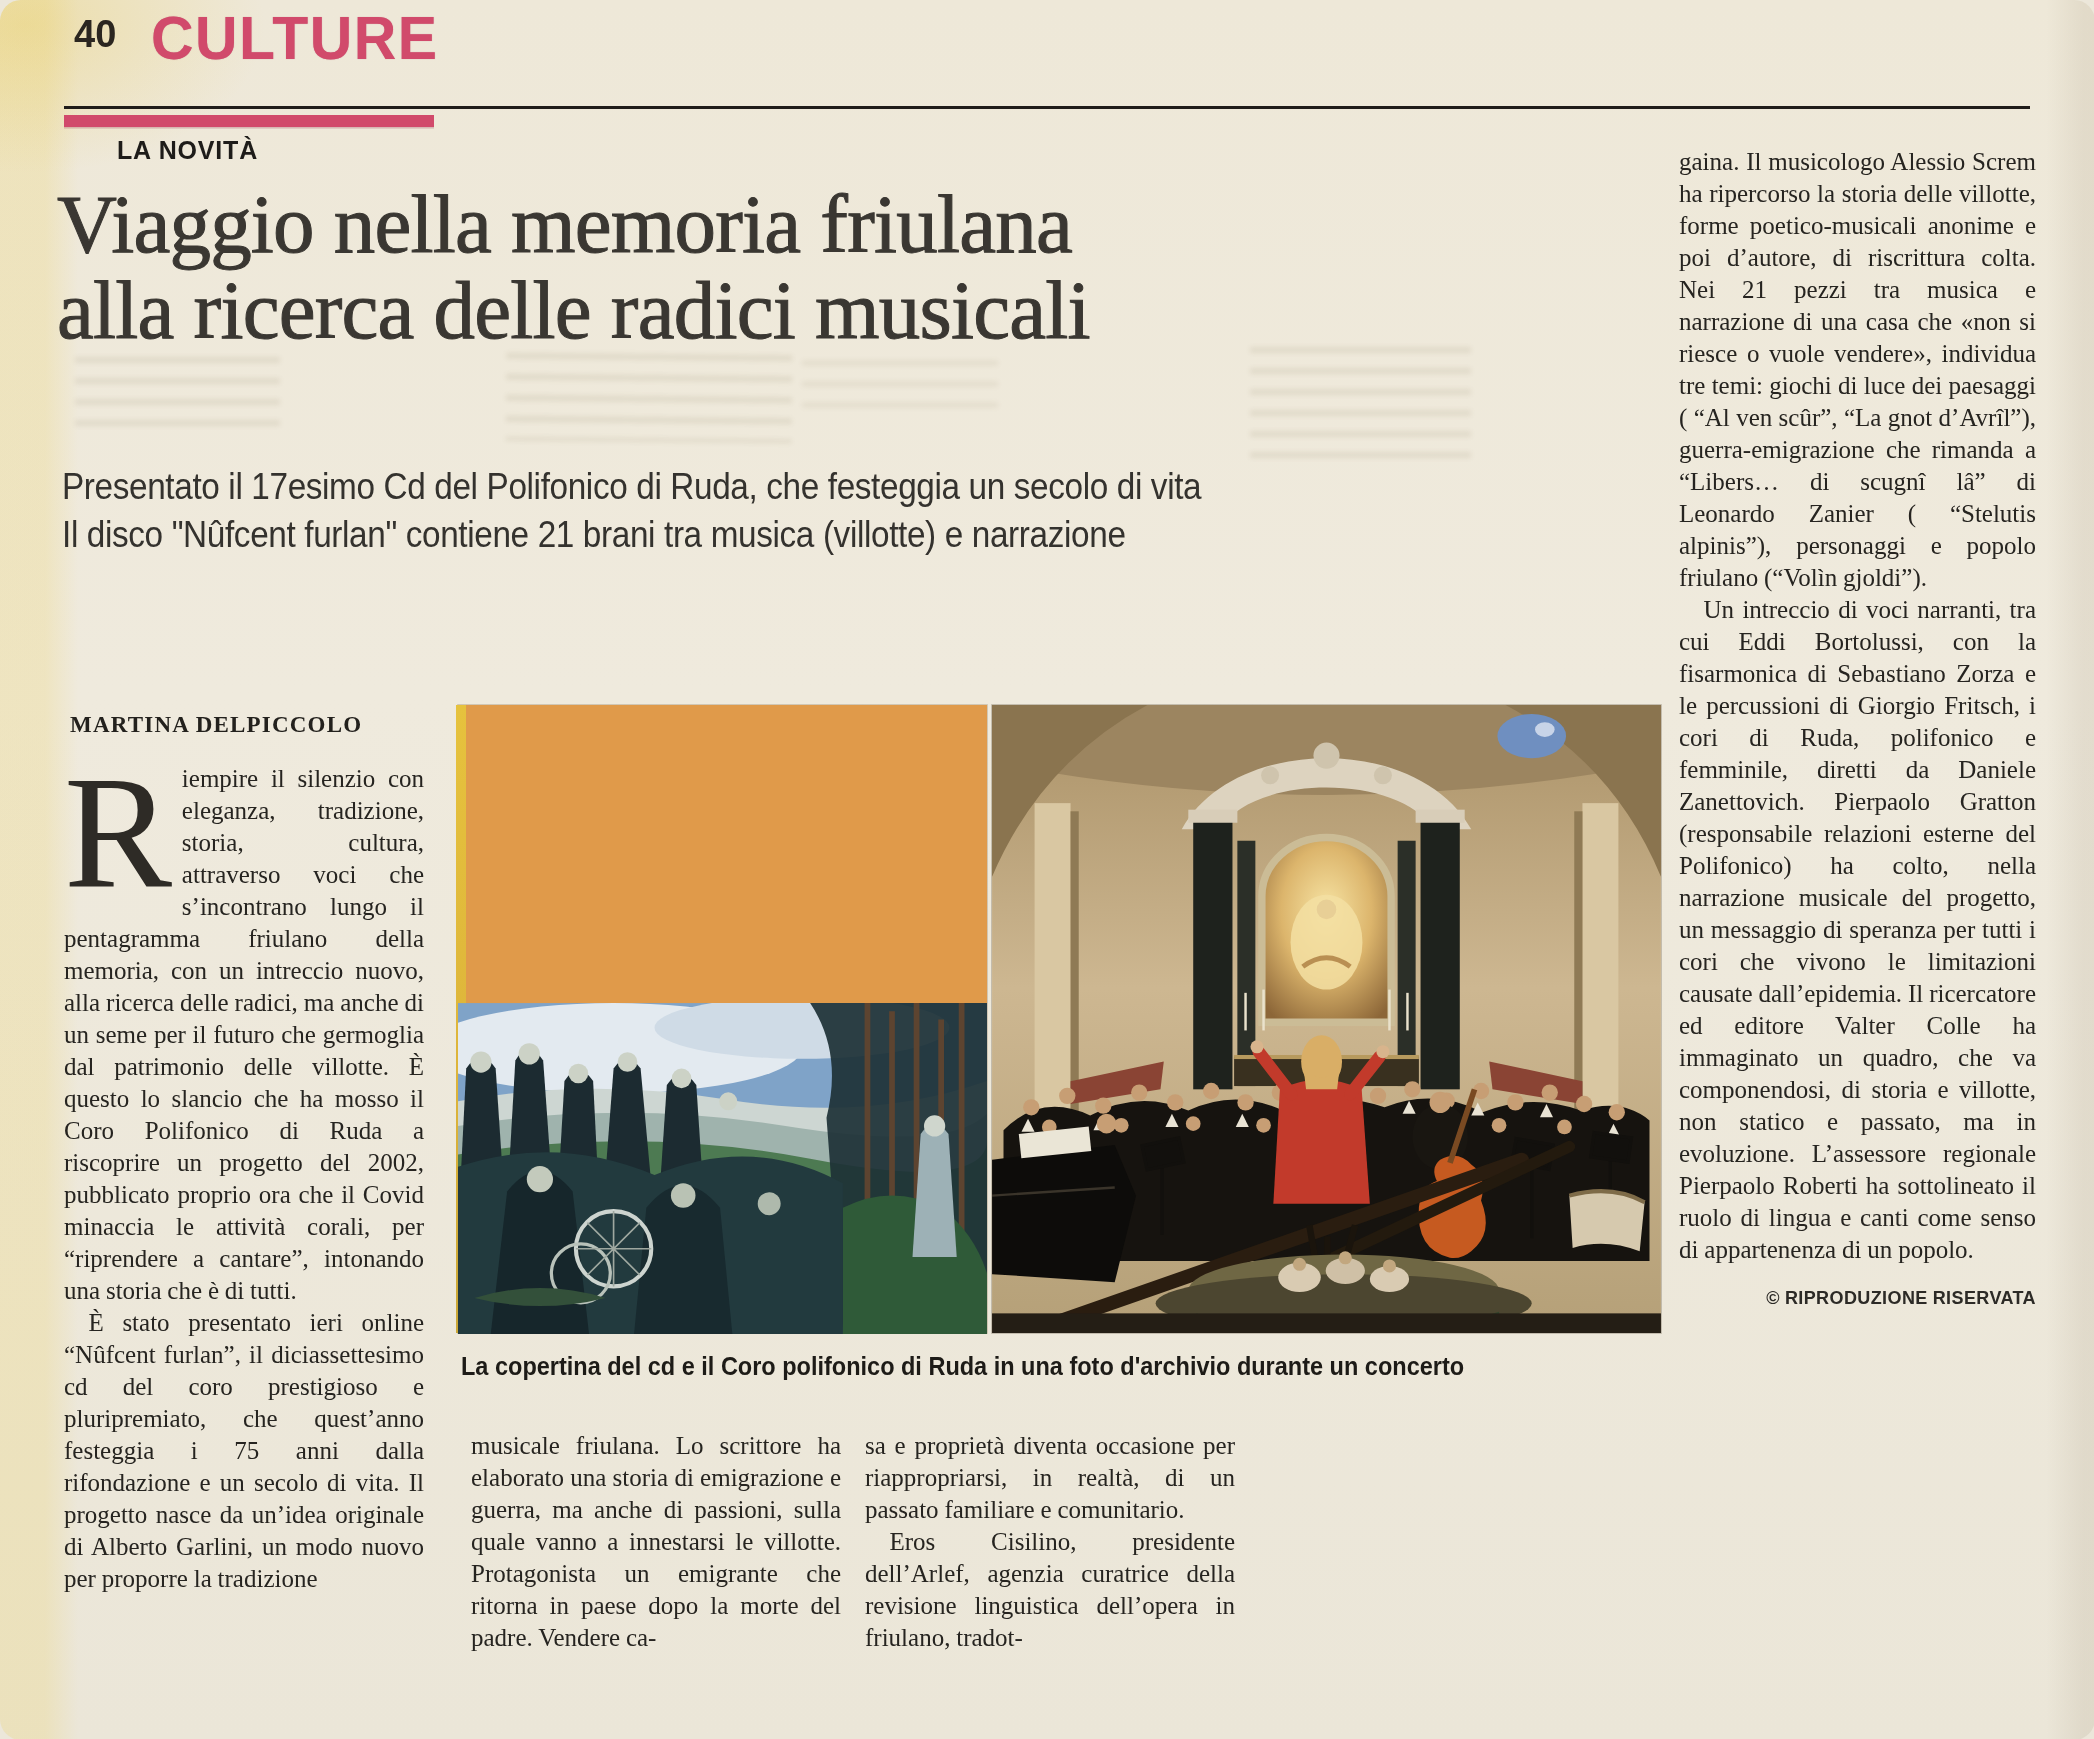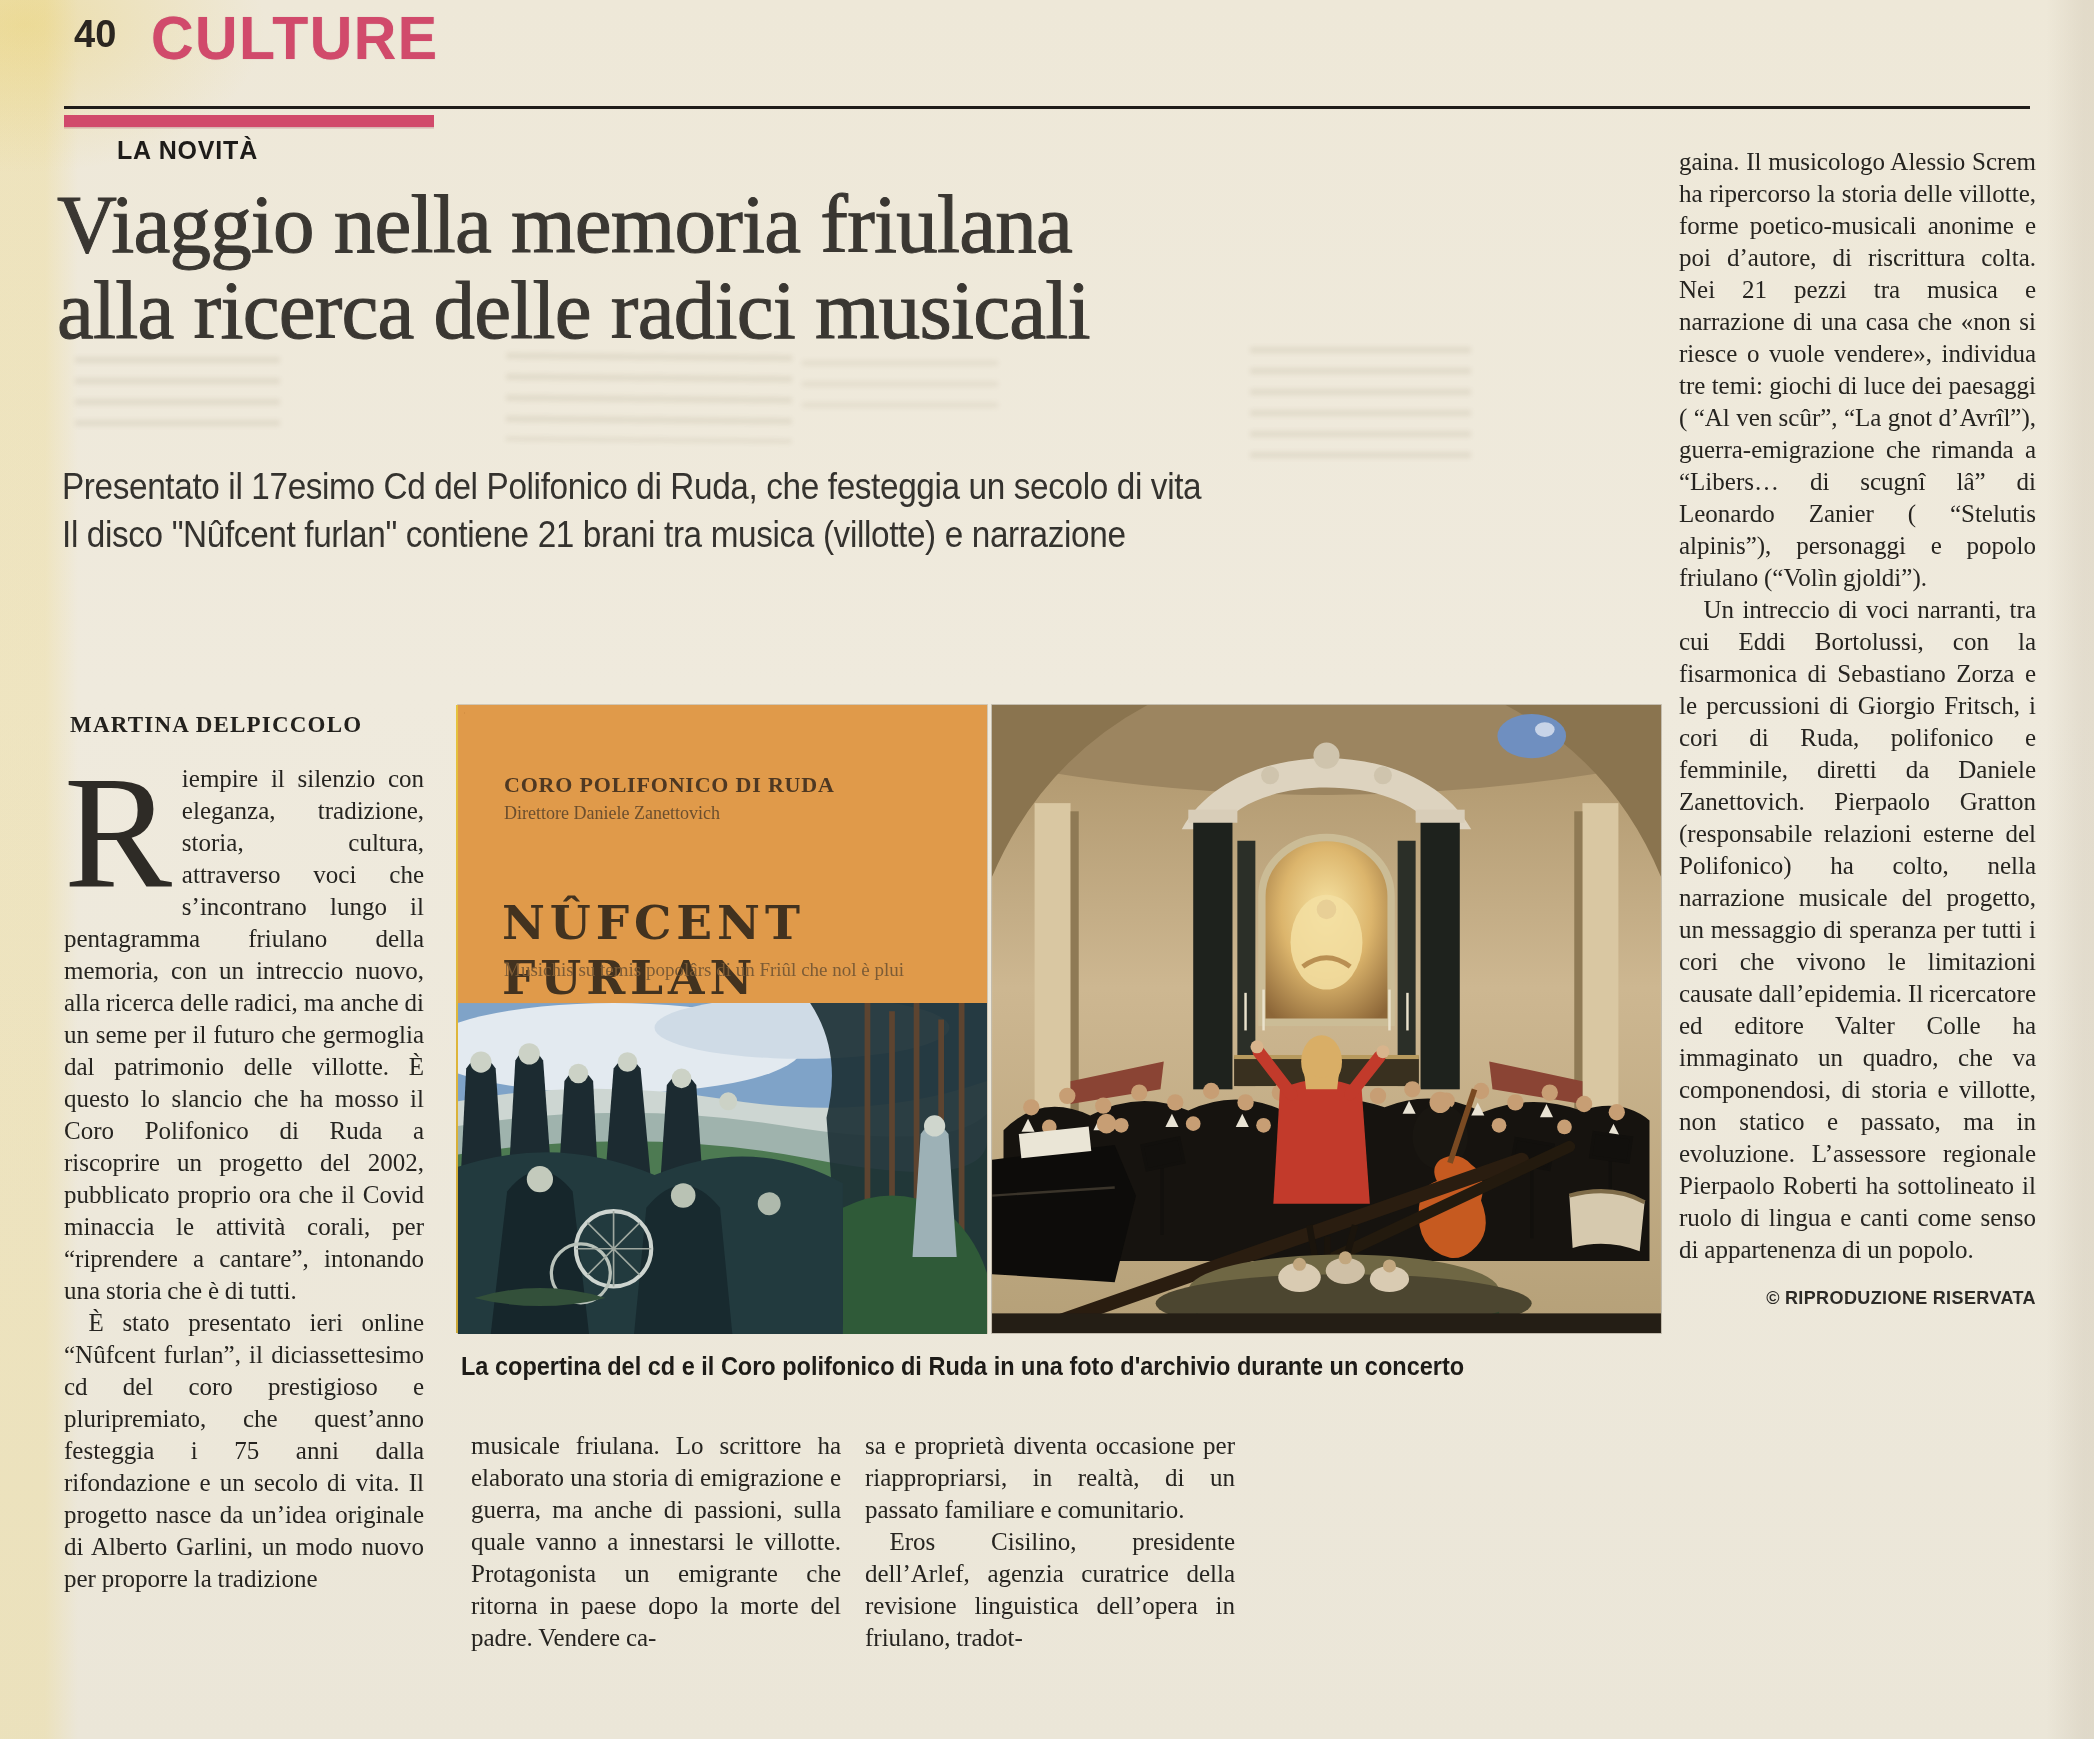--- a/index.html
+++ b/index.html
@@ -3,21 +3,21 @@
 <meta charset="utf-8">
 <style>
   html,body{margin:0;padding:0;}
   body{width:2095px;height:1740px;position:relative;overflow:hidden;
        background:#ece7da;font-family:"Liberation Serif",serif;color:#262420;}
   .page{position:absolute;inset:0;
     background:
       radial-gradient(344px 213px at 24.5px 24.5px, rgba(232,198,64,.30), rgba(232,198,64,0) 70%),
       linear-gradient(90deg, rgba(236,208,90,.22) 0 45px, rgba(236,208,90,0) 78px),
       linear-gradient(270deg, rgba(120,100,70,.10) 0 11.5px, rgba(120,100,70,0) 49px),
-      linear-gradient(0deg, #ebe6d8, #efeadd 60%, #eee8d8);}
+      linear-gradient(0deg, #ebe6d8, #efeadd 60%, #eee8d8); border-radius: 21px;}
   .abs{position:absolute;}
 
   
   .pageno{left:74px;top:13px;font-family:"Liberation Sans",sans-serif;font-weight:700;
           font-size:38px;color:#2b2620;}
   .section{left:151px;top:1.6px;font-family:"Liberation Sans",sans-serif;font-weight:700;
            font-size:62px;letter-spacing:1.6px;color:#d14a6b;transform:scaleX(.95);
            transform-origin:left top;text-shadow:0 0 0.8px rgba(160,30,70,.5);}
   .rule-top{left:64px;top:106px;width:1966px;height:3.3px;background:#201d1a;}
   .bar-pink{left:64px;top:115px;width:370px;height:12.3px;background:#d14a6b;
@@ -104,26 +104,20 @@
   </div>
   <div class="abs byline">MARTINA DELPICCOLO</div>
 
   <div class="abs bodycol col1">
     <p><span class="dropcap">R</span><span>iempire il silenzio con eleganza, tradizione, storia, cultura, attraverso voci che s’incontrano lungo il pentagramma friulano della memoria, con un intreccio nuovo, alla ricerca delle radici, ma anche di un seme per il futuro che germoglia dal patrimonio delle villotte. È questo lo slancio che ha mosso il Coro Polifonico di Ruda a riscoprire un progetto del 2002, pubblicato proprio ora che il Covid minaccia le attività corali, per “riprendere a cantare”, intonando una storia che è di tutti.</span></p>
     <p class="indent">È stato presentato ieri online “Nûfcent furlan”, il diciassettesimo cd del coro prestigioso e pluripremiato, che quest’anno festeggia i 75 anni dalla rifondazione e un secolo di vita. Il progetto nasce da un’idea originale di Alberto Garlini, un modo nuovo per proporre la tradizione</p>
   </div>
 
   <div class="abs cd">
     <div class="goldstrip"></div>
-    <div class="orange">
-      <div class="artist">CORO POLIFONICO DI RUDA</div>
-      <div class="director">Direttore Daniele Zanettovich</div>
-      <div class="title">NÛFCENT FURLAN</div>
-      <div class="subtitle">Musichis su temis popolârs di un Friûl che nol è plui</div>
-    </div>
     <svg width="529" height="331" viewBox="0 0 646 404">
       <rect width="646" height="404" fill="#7fa3c8"></rect>
       <ellipse cx="190" cy="55" rx="230" ry="55" fill="#e3eaf0"></ellipse>
       <ellipse cx="420" cy="30" rx="180" ry="38" fill="#cfdbe6"></ellipse>
       <path d="M0,120 Q160,90 330,118 T646,95 V404 H0 Z" fill="#cdd6d2"></path>
       <path d="M0,150 Q200,118 400,150 T646,135 V404 H0 Z" fill="#9fb3ad"></path>
       <path d="M0,185 Q220,150 430,190 T646,170 V404 H0 Z" fill="#4d7a52"></path>
 
       <path d="M430,0 Q470,60 450,140 L470,404 H646 V0 Z" fill="#1d3136" opacity=".92"></path>
       <path d="M500,0 V404 M530,10 V404 M560,0 V404 M590,20 V404 M615,0 V404" stroke="#5d4430" stroke-width="7" fill="none"></path>

